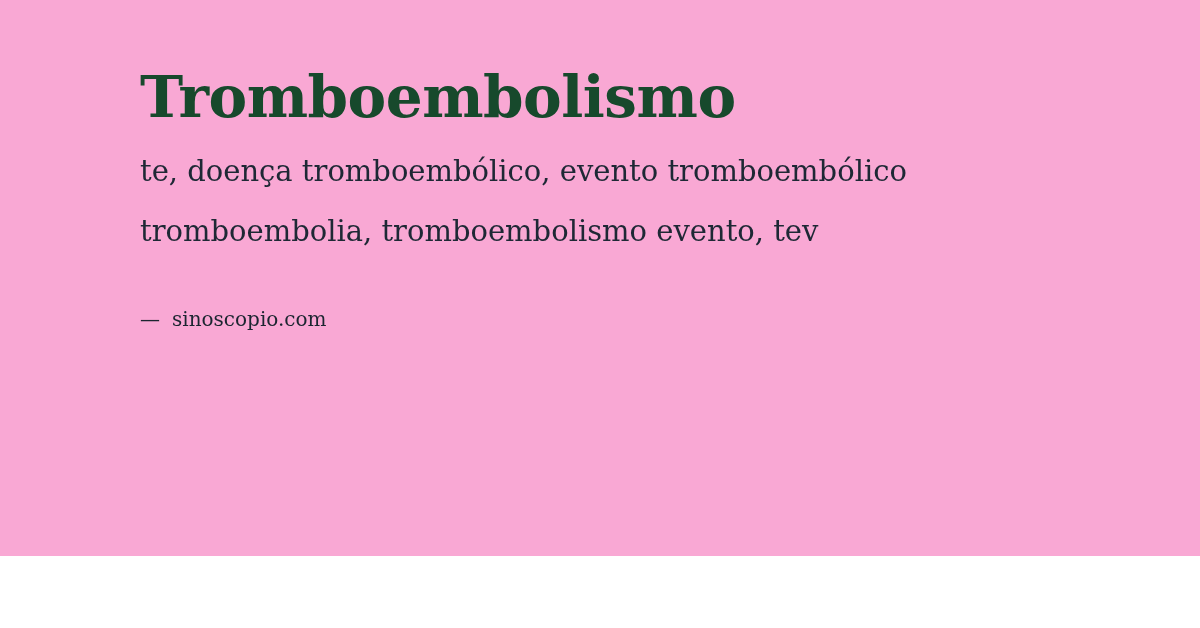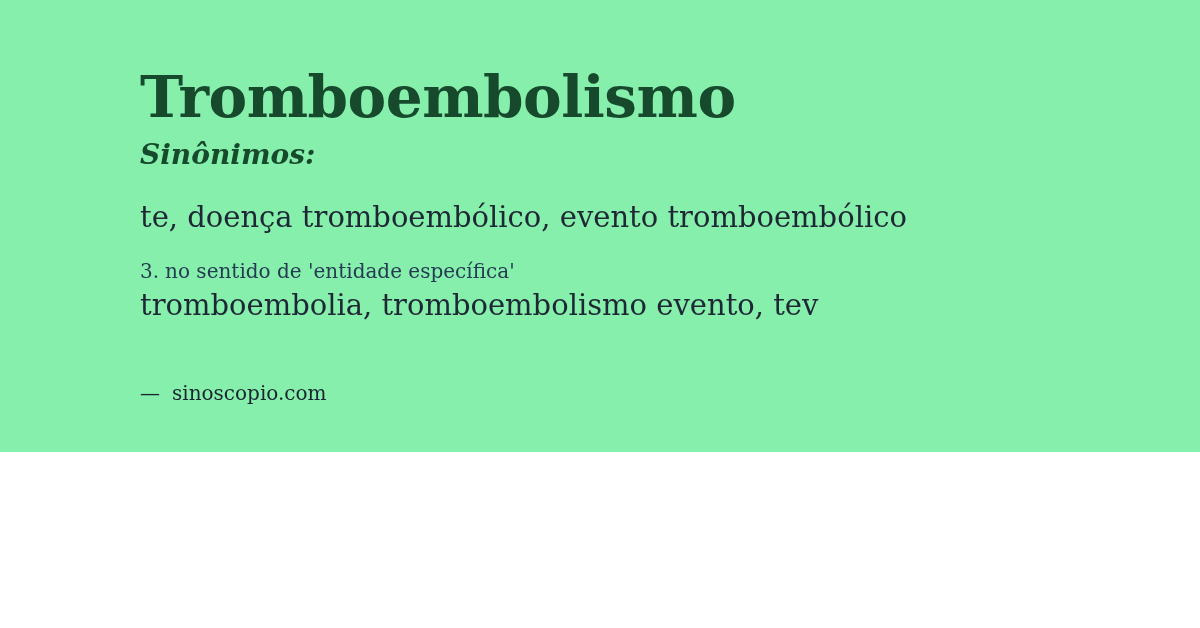--- a/index.html
+++ b/index.html
@@ -9,23 +9,23 @@
   }
   body {
     width: 1200px;
     height: 628px;
     overflow: hidden;
     font-family: "DejaVu Serif", serif;
   }
   .card {
     box-sizing: border-box;
     width: 1200px;
-    height: 452px;
+    height: 556px;
     padding: 68px 50px 0 140px;
-    background: #86efac;
+    background: #f9a8d4;
   }
   .title {
     margin: 0;
     font-size: 58px;
     line-height: 1.0;
     font-weight: bold;
     letter-spacing: -0.5px;
     color: #17492c;
   }
   .subtitle {
@@ -72,33 +72,29 @@
     margin-right: 12px;
   }
 </style>
 </head>
 <body>
 
 <div class="card">
 
   <h1 class="title">Tromboembolismo</h1>
 
-  <div class="subtitle">Sinônimos:</div>
 
   <section class="senses">
 
     <article class="sense">
       <div class="sense-synonyms">te, doença tromboembólico, evento tromboembólico</div>
     </article>
 
 
     <article class="sense">
-      <div class="sense-label">
-        <span class="sense-number">3.</span><span>no sentido de 'entidade específica'</span>
-      </div>
       <div class="sense-synonyms">tromboembolia, tromboembolismo evento, tev</div>
     </article>
 
   </section>
 
 
   <div class="attribution">
     <span class="attribution-dash">—</span><span>sinoscopio.com</span>
   </div>
 

